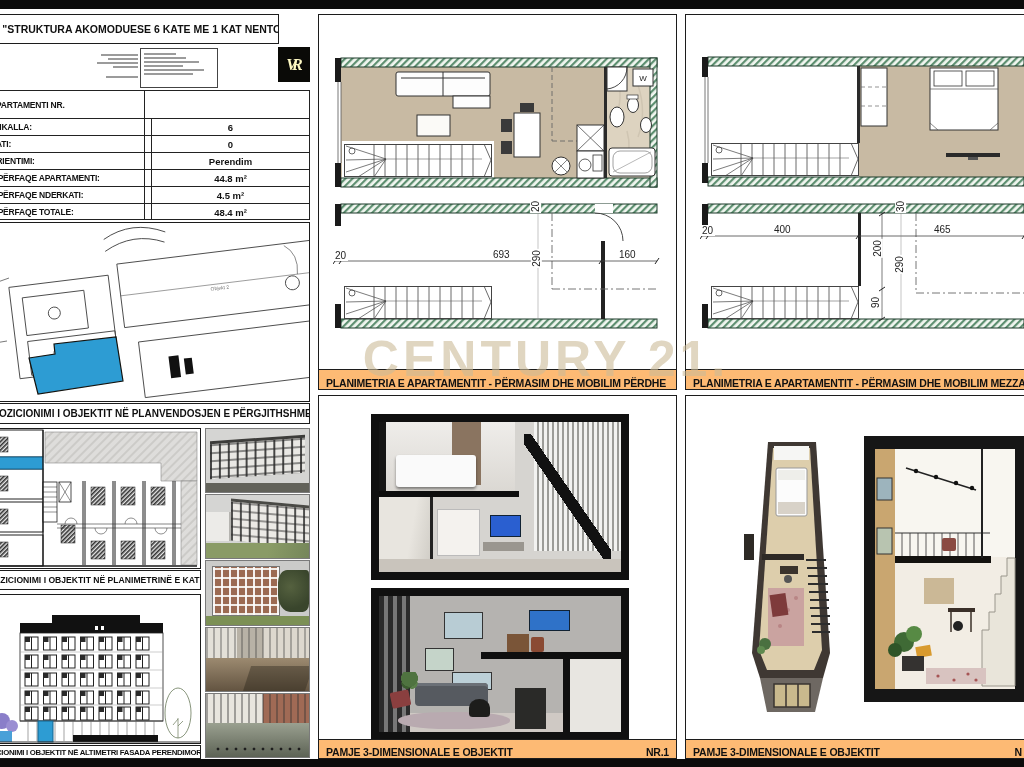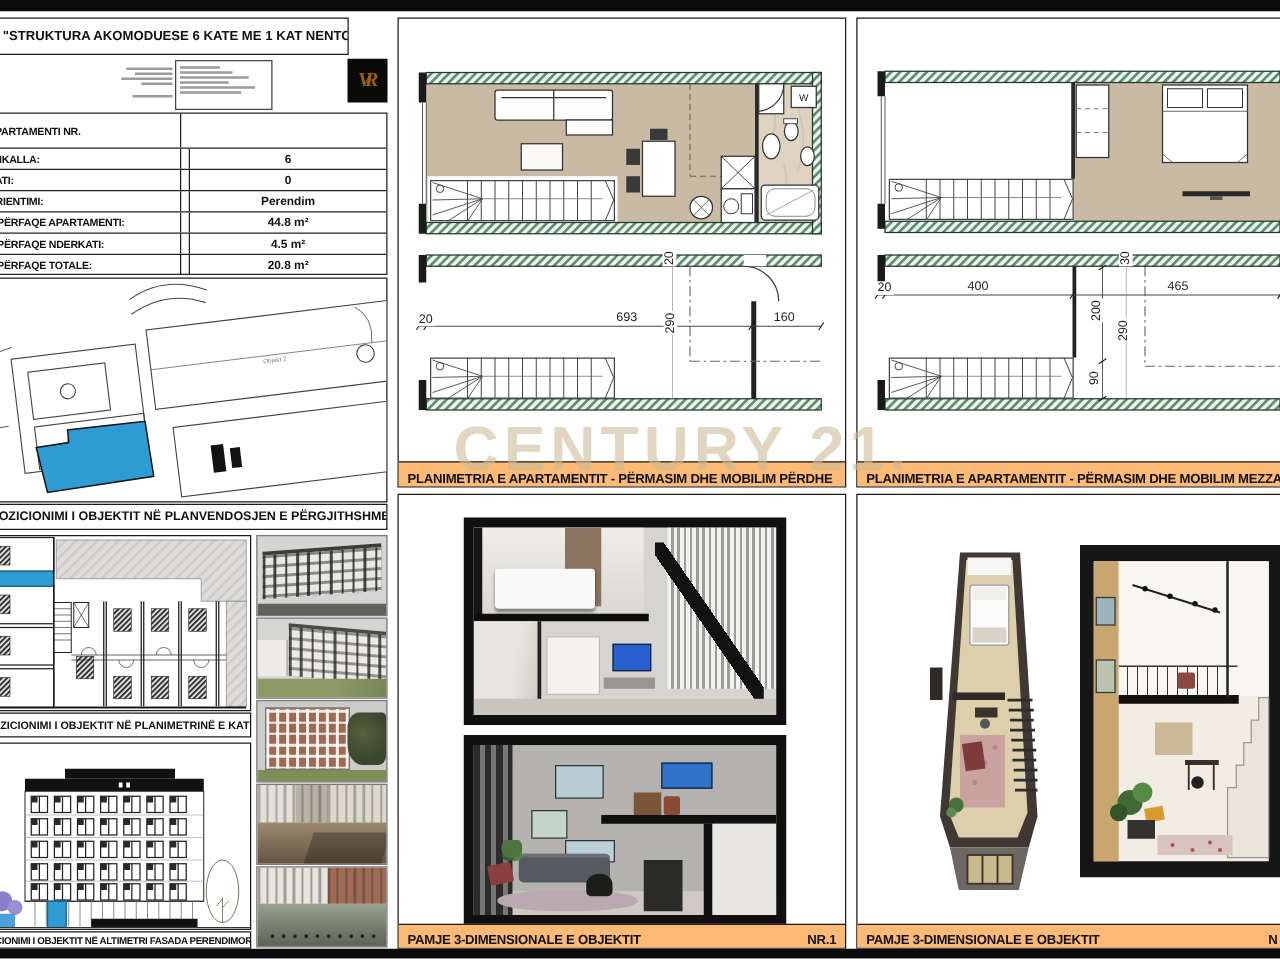--- a/index.html
+++ b/index.html
@@ -112,21 +112,21 @@
   </div>
   <div class="abs" style="left:140px;top:48px;width:78px;height:40px;border:1px solid #444;box-sizing:border-box;padding:2px 3px;">
     <div class="tline" style="width:45%;"></div>
     <div class="tline" style="width:60%;"></div>
     <div class="tline" style="width:78%;"></div>
     <div class="tline" style="width:55%;"></div>
     <div class="tline" style="width:85%;"></div>
     <div class="tline" style="width:70%;"></div>
   </div>
   <div class="abs" style="left:278px;top:47px;width:32px;height:35px;background:#0a0a07;display:flex;align-items:center;justify-content:center;">
-    <span style="font-family:'Liberation Serif',serif;font-style:italic;font-weight:bold;font-size:16px;color:#a16207;letter-spacing:-5px;padding-right:4px;">VR</span>
+    <span style="font-family:'Liberation Serif',serif;font-style:italic;font-weight:bold;font-size:16px;color:#fef9c3;letter-spacing:-5px;padding-right:4px;">VR</span>
   </div>
 
   <div class="abs" style="left:-14px;top:90px;width:324px;height:130px;border:1px solid #222;box-sizing:border-box;background:#fff;">
     <div class="trow" style="height:28px;">
       <div class="tlabel">APARTAMENTI NR.</div>
         <div></div>
     </div>
     <div class="trow" style="height:17px;">
       <div class="tlabel">SHKALLA:</div>
         <div></div>
@@ -148,21 +148,21 @@
       <div class="tval">44.8 m²</div>
     </div>
     <div class="trow" style="height:17px;">
       <div class="tlabel">SIPËRFAQE NDERKATI:</div>
         <div></div>
       <div class="tval">4.5 m²</div>
     </div>
     <div class="trow" style="height:16px;">
       <div class="tlabel">SIPËRFAQE TOTALE:</div>
         <div></div>
-      <div class="tval">20.8 m²</div>
+      <div class="tval">48.4 m²</div>
     </div>
   </div>
 
   <div class="panel" style="left:-6px;top:222px;width:316px;height:180px;">
     <svg width="314" height="178" viewBox="0 0 314 178">
       <g transform="rotate(-7 150 90)" stroke="#444" stroke-width="0.9" fill="none">
         <rect x="18" y="48" width="100" height="92" fill="#fff"></rect>
         <rect x="30" y="60" width="62" height="38"></rect>
         <circle cx="60" cy="79" r="6"></circle>
         <rect x="30" y="104" width="88" height="34"></rect>

